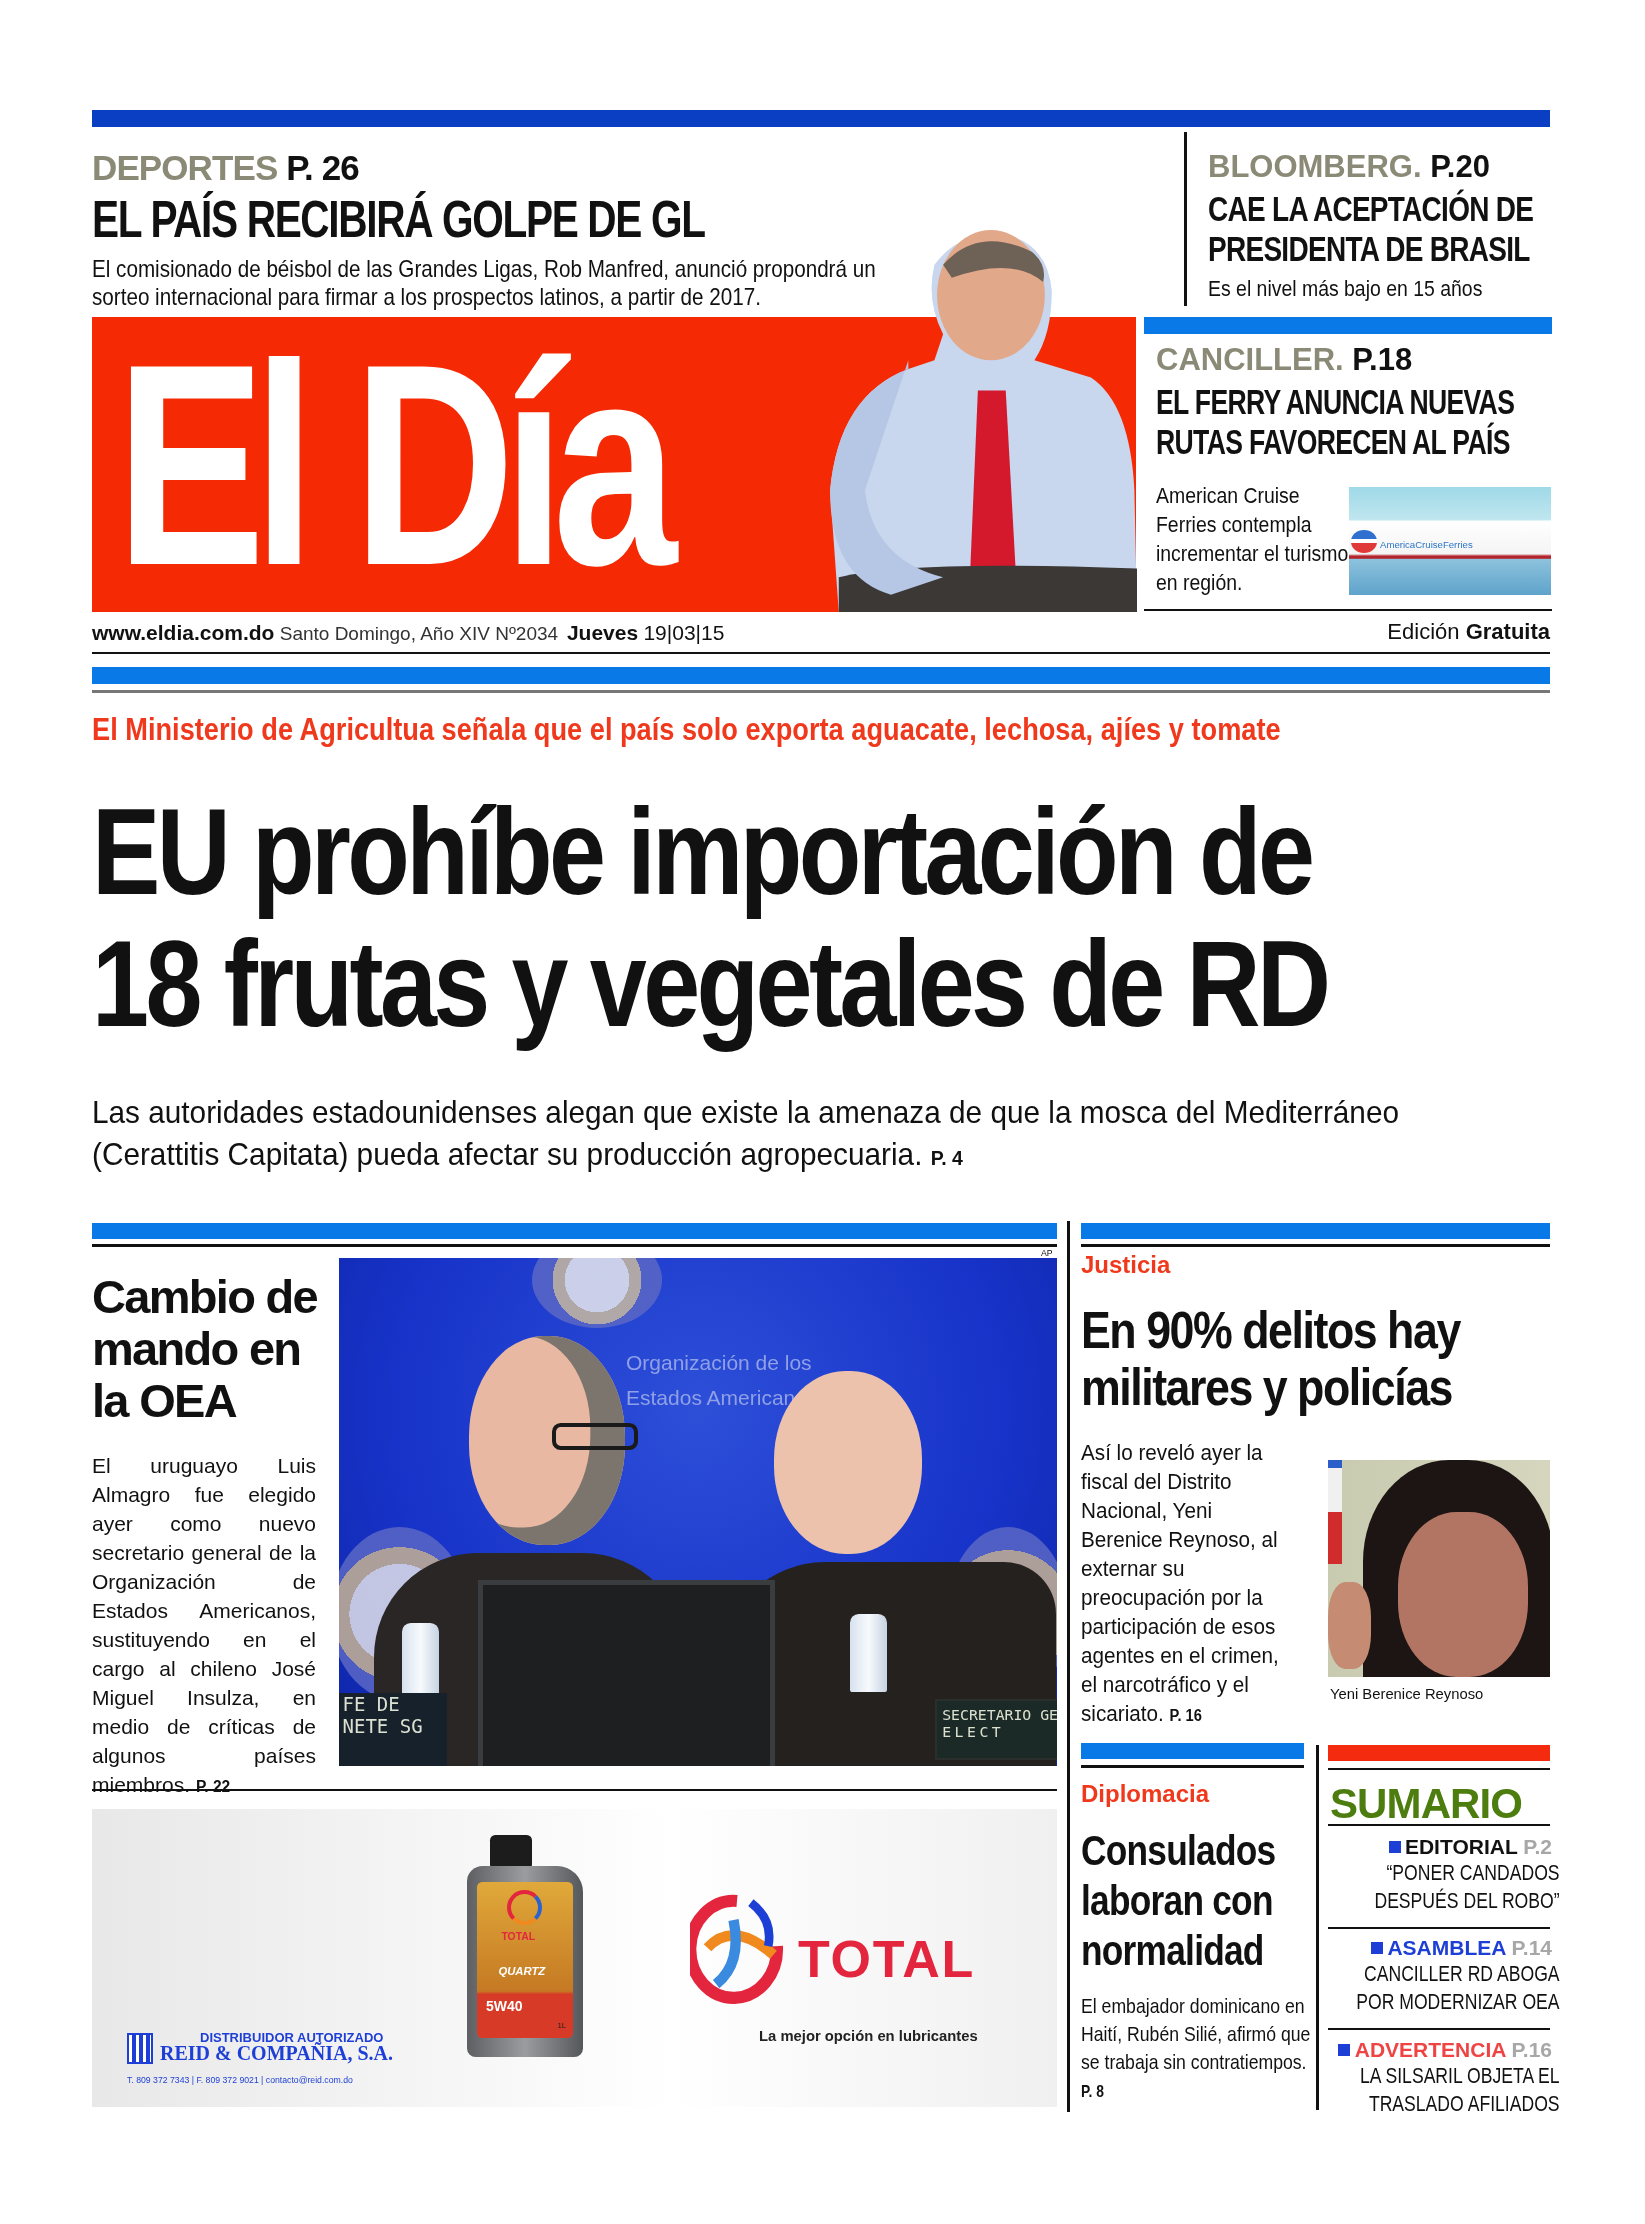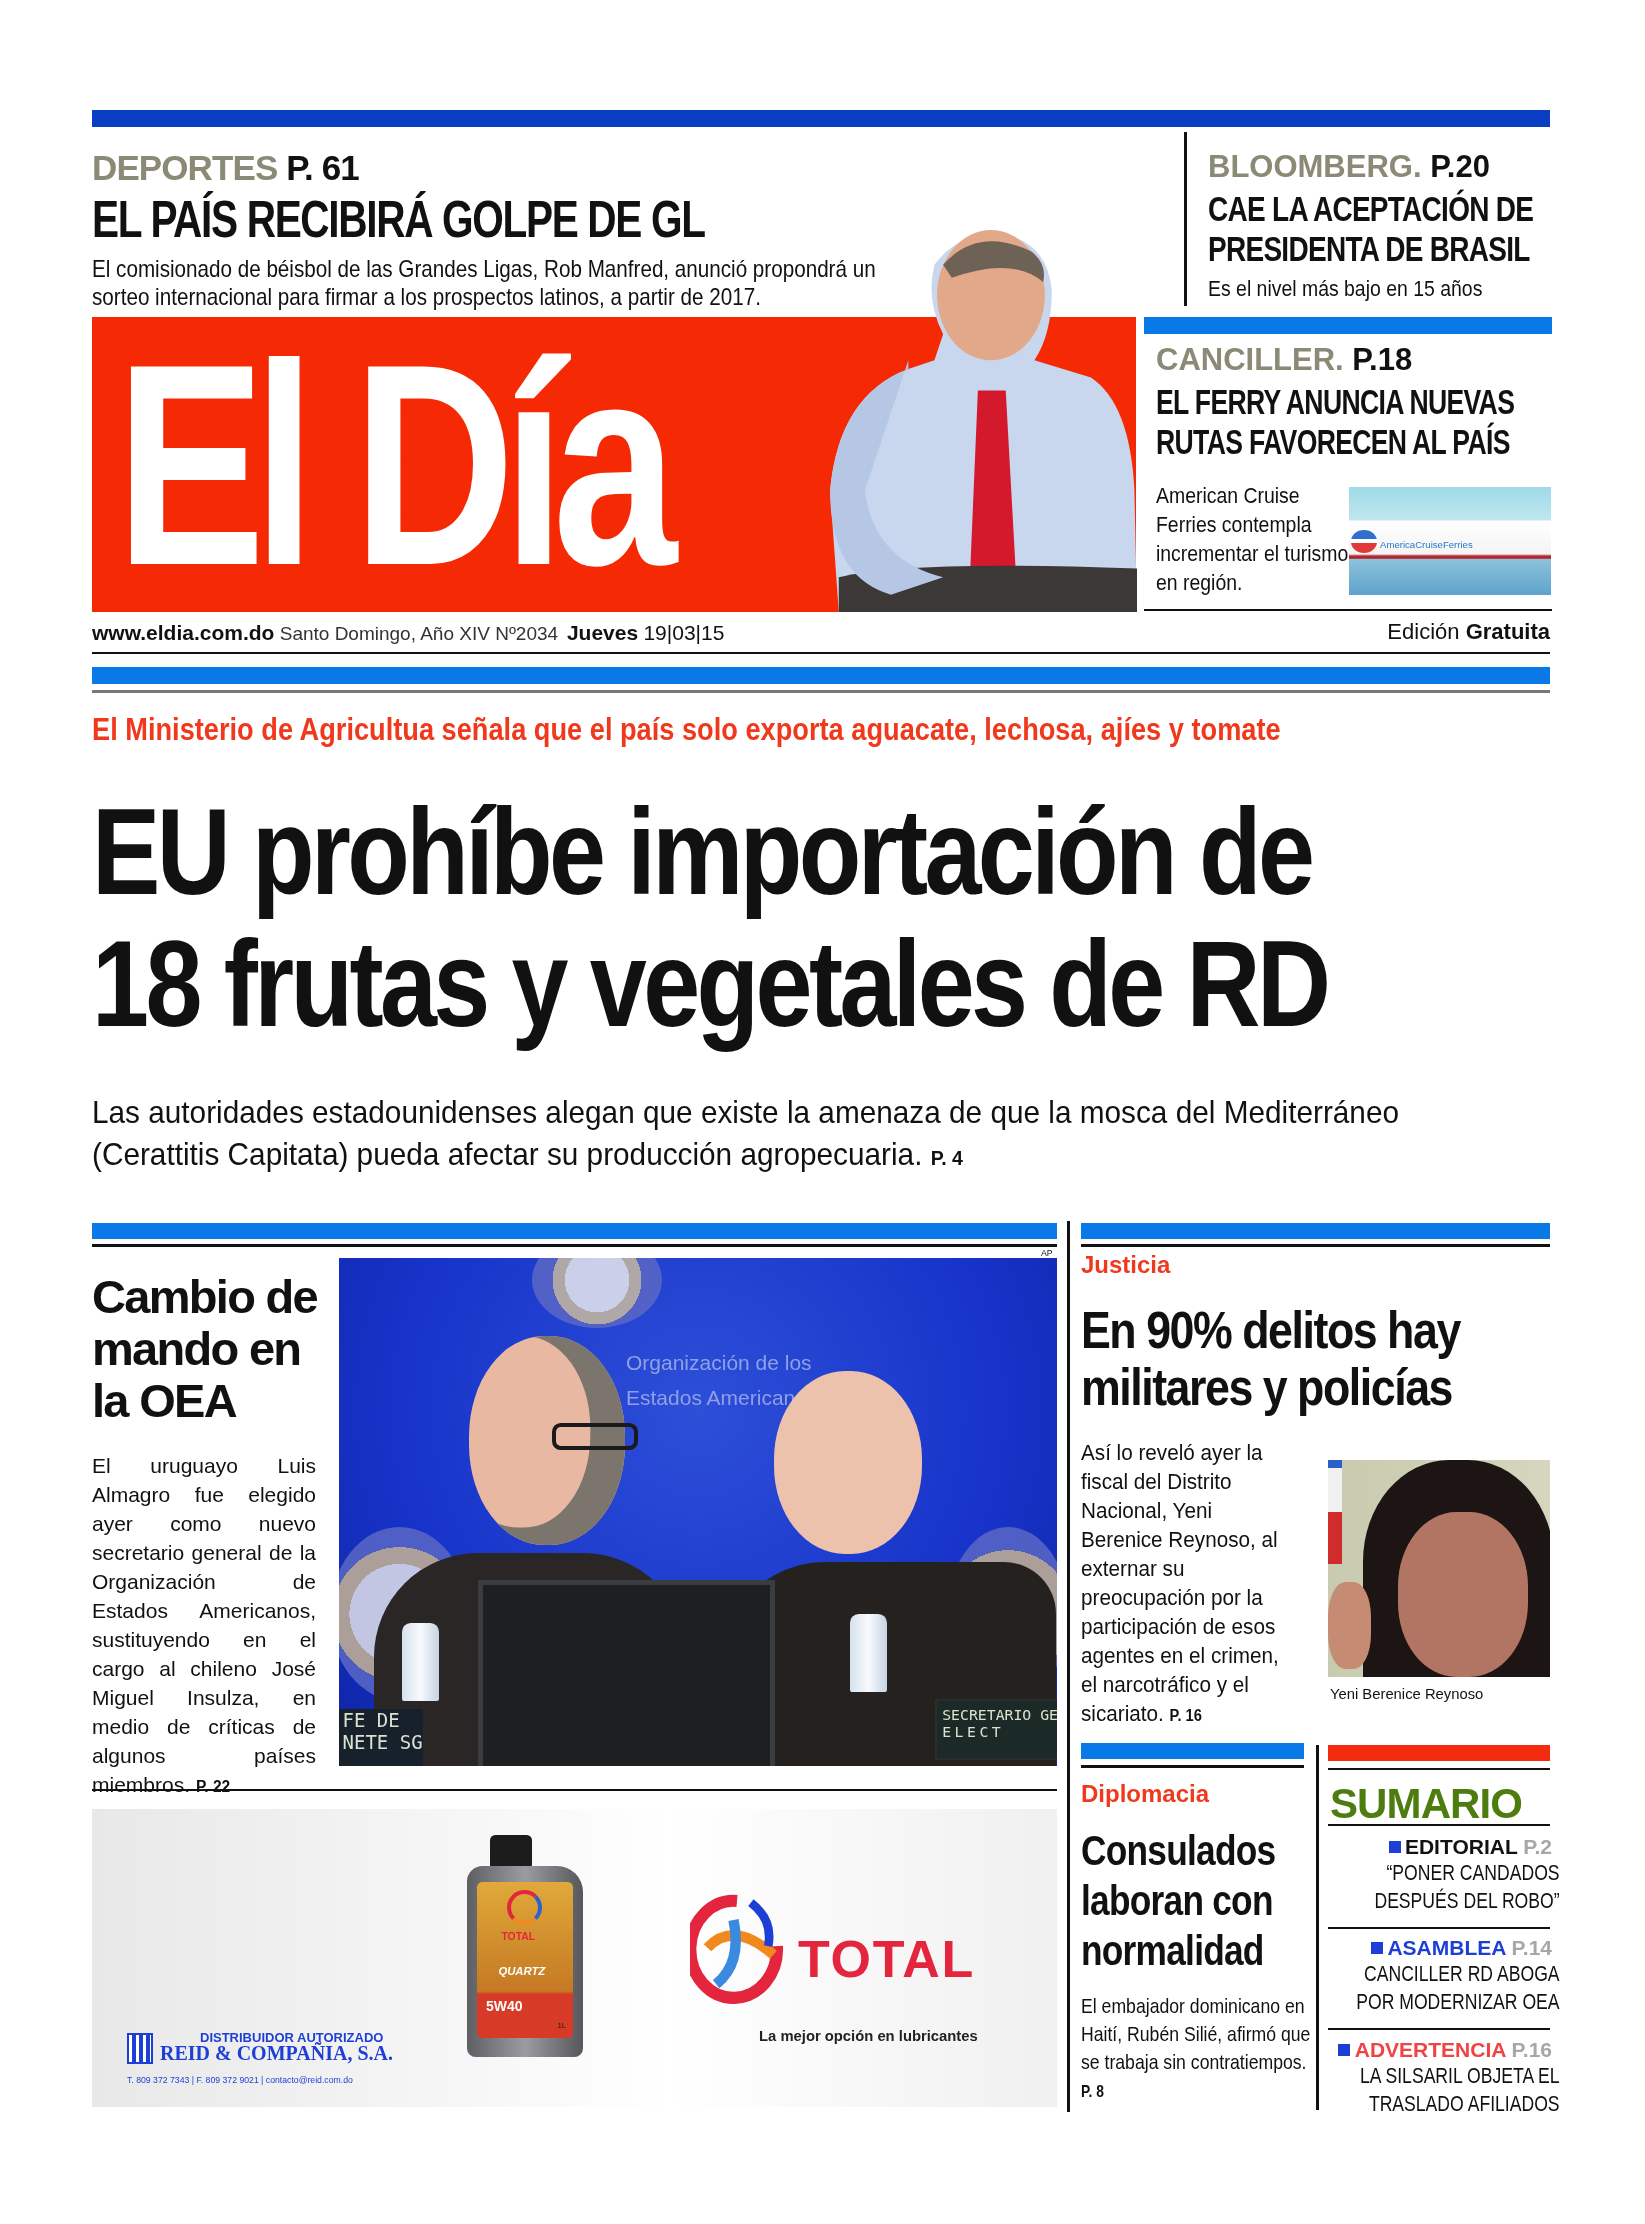--- a/index.html
+++ b/index.html
@@ -74,21 +74,21 @@
   .sum-text { font-size:22px; line-height:28px; transform:scaleX(0.80); transform-origin:0 0; width:287px; }
 </style>
 </head>
 <body>
 
 <div class="abs bar-blue" style="left:92px;top:110px;width:1458px;height:17.4px;"></div>
 <div class="abs vrule" style="left:1184px;top:132px;height:174px;"></div>
 
 <div class="abs" id="dep-kicker">
   <span class="kicker-gray narrow">DEPORTES</span>
-  <span class="blk">P. 61</span>
+  <span class="blk">P. 26</span>
 </div>
 <div class="abs narrow" id="dep-title">EL PAÍS RECIBIRÁ GOLPE DE GL</div>
 <p class="abs narrow" id="dep-body" style="white-space:normal;">El comisionado de béisbol de las Grandes Ligas, Rob Manfred, anunció propondrá un sorteo internacional para firmar a los prospectos latinos, a partir de 2017.</p>
 
 <div class="abs" id="masthead">
   <div class="abs" id="logo-text">El Día</div>
 </div>
 <svg class="abs" id="manfred" viewBox="0 0 383 440" preserveAspectRatio="none">
   <path d="M40 440 L30 300 Q40 190 120 160 L150 150 L160 120 Q140 80 150 40 Q180 0 230 5 Q280 15 285 70 Q285 120 265 150 L330 170 Q375 200 380 300 L383 440 Z" fill="#c8d6ee"></path>
   <ellipse cx="215" cy="75" rx="62" ry="75" fill="#e2a88a"></ellipse>
@@ -163,21 +163,21 @@
   <div class="abs" style="left:35px;top:295px;width:313px;height:226px;background:#2a2625;border-radius:104px 104px 0 0;"></div>
   <div class="abs" style="left:130px;top:78px;width:156px;height:209px;border-radius:48%;background:#e9b8a2;box-shadow:-26px -8.7px 0 8.7px #7c756e inset;"></div>
   <div class="abs" style="left:213px;top:165px;width:78px;height:19px;border:4.3px solid #1a1a1a;border-radius:8.7px;"></div>
 
   <div class="abs" style="left:382px;top:304px;width:335px;height:209px;background:#25211f;border-radius:104px 52px 0 0;"></div>
   <div class="abs" style="left:435px;top:113px;width:148px;height:183px;border-radius:48%;background:#edc2ad;"></div>
 
   <div class="abs" style="left:139px;top:322px;width:287px;height:191px;background:#1d1f20;border:5.2px solid #3a3d3f;"></div>
   <div class="abs" style="left:63px;top:365px;width:37px;height:78px;background:linear-gradient(90deg,#d7e2ee,#f7fafd,#c5d3e2);border-radius:8.7px 8.7px 2.6px 2.6px;"></div>
   <div class="abs" style="left:511px;top:356px;width:37px;height:78px;background:linear-gradient(90deg,#d7e2ee,#f7fafd,#c5d3e2);border-radius:8.7px 8.7px 2.6px 2.6px;"></div>
-  <div class="abs" style="left:0;top:435px;width:84px;height:73px;background:#17212b;color:#dbe0d0;font-size:19px;font-family:'DejaVu Sans Mono',monospace;padding-left:3.5px;box-sizing:border-box;margin-top:16px;">
+  <div class="abs" style="left:0;top:435px;width:108px;height:73px;background:#17212b;color:#dbe0d0;font-size:19px;font-family:'DejaVu Sans Mono',monospace;padding-left:3.5px;box-sizing:border-box;">
     <div>FE DE</div>
     <div>NETE SG</div>
   </div>
   <div class="abs" style="left:596px;top:441px;width:131px;height:61px;background:#1b2a26;color:#dce0cf;font-size:14.8px;font-family:'DejaVu Sans Mono',monospace;padding:5.2px;box-sizing:border-box;border:2.6px solid #2b2f2c;">
     <div>SECRETARIO GE</div>
     <div style="letter-spacing:3.5px;">ELECT</div>
   </div>
 </div>
 
 <div class="abs kicker-red" id="jus-kicker">Justicia</div>

